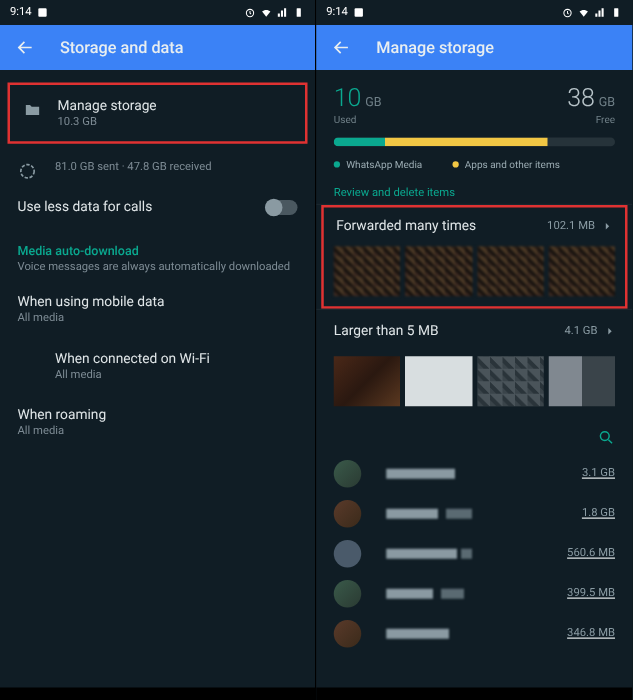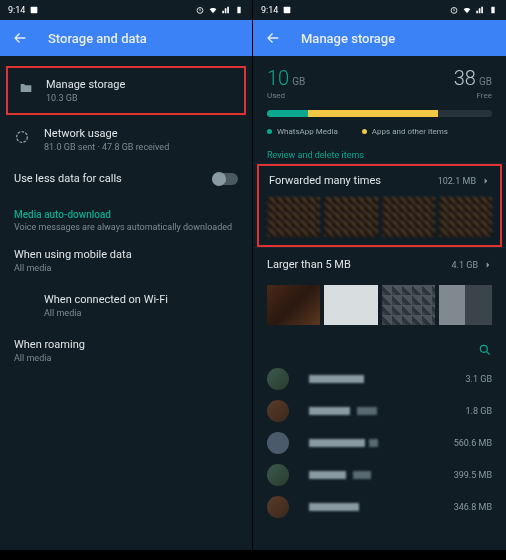--- a/index.html
+++ b/index.html
@@ -55,21 +55,21 @@
 .thumb.mosaic { background: linear-gradient(45deg,#3a2820 25%,#1a1410 25%,#1a1410 50%,#4a3825 50%,#4a3825 75%,#2a1f18 75%); background-size: 8px 8px; filter: blur(1px); }
 .thumbs2 { display: flex; gap: 4px; padding: 4px 14px 8px; }
 .thumbs2 .thumb { height: 40px; }
 .thumb.t1 { background: linear-gradient(135deg,#4a2818,#2a1810,#5a3820); filter: blur(0.5px); }
 .thumb.t2 { background: #d8dee0; }
 .thumb.t3 { background: linear-gradient(45deg,#3a444a 25%,#2a343a 25%,#2a343a 50%,#4a545a 50%); background-size: 10px 10px; }
 .thumb.t4 { background: linear-gradient(90deg,#808890 50%,#3a444a 50%); }
 .chat-list { padding: 4px 0; }
 .search-row { display: flex; justify-content: flex-end; padding: 6px 14px; }
 .search-svg { width: 14px; height: 14px; fill: #0aa88f; }
-.chat-row { display: flex; align-items: center; padding: 5px 14px; gap: 20px; }
+.chat-row { display: flex; align-items: center; padding: 5px 14px; gap: 20px; text-decoration: underline; }
 .avatar { width: 22px; height: 22px; border-radius: 50%; background: #3a4a52; }
 .avatar.a1 { background: linear-gradient(135deg,#3a5a4a,#2a3a32); }
 .avatar.a2 { background: linear-gradient(135deg,#5a3a2a,#3a2a1a); }
 .avatar.a3 { background: #4a5a6a; }
 .chat-name { flex: 1; height: 8px; background: linear-gradient(90deg,#8a9aa2 40%,transparent 40%); filter: blur(1px); }
 .chat-name.n2 { background: linear-gradient(90deg,#8a9aa2 30%,transparent 30%,transparent 35%,#5a6a72 35%,#5a6a72 50%,transparent 50%); }
 .chat-name.n3 { background: linear-gradient(90deg,#8a9aa2 45%,transparent 45%,transparent 48%,#5a6a72 48%,#5a6a72 55%,transparent 55%); }
 .chat-size { font-size: 9px; color: #8a9ba3; }
 .nav-bar { height: 10px; background: #000; margin-top: auto; }
 </style>
@@ -117,21 +117,20 @@
         <div class="item-title">Manage storage</div>
         <div class="item-sub">10.3 GB</div>
       </div>
     </div>
     <div class="list-item">
       <span class="list-item-icon">
         <svg class="item-icon-svg" viewBox="0 0 24 24">
             <circle cx="12" cy="12" r="8" fill="none" stroke="#8a9ba3" stroke-width="2" stroke-dasharray="4 2"></circle>
           </svg>
       </span>
-      <div class="item-title">Network usage</div>
       <div class="item-sub">81.0 GB sent · 47.8 GB received</div>
     </div>
     <div class="item-simple">
       <div class="item-title">Use less data for calls</div>
       <div class="toggle"></div>
     </div>
     <div class="section-hdr">Media auto-download</div>
     <div class="section-sub">Voice messages are always automatically downloaded</div>
     <div class="list-item" style="padding-left:14px">
       <div class="item-title">When using mobile data</div>

